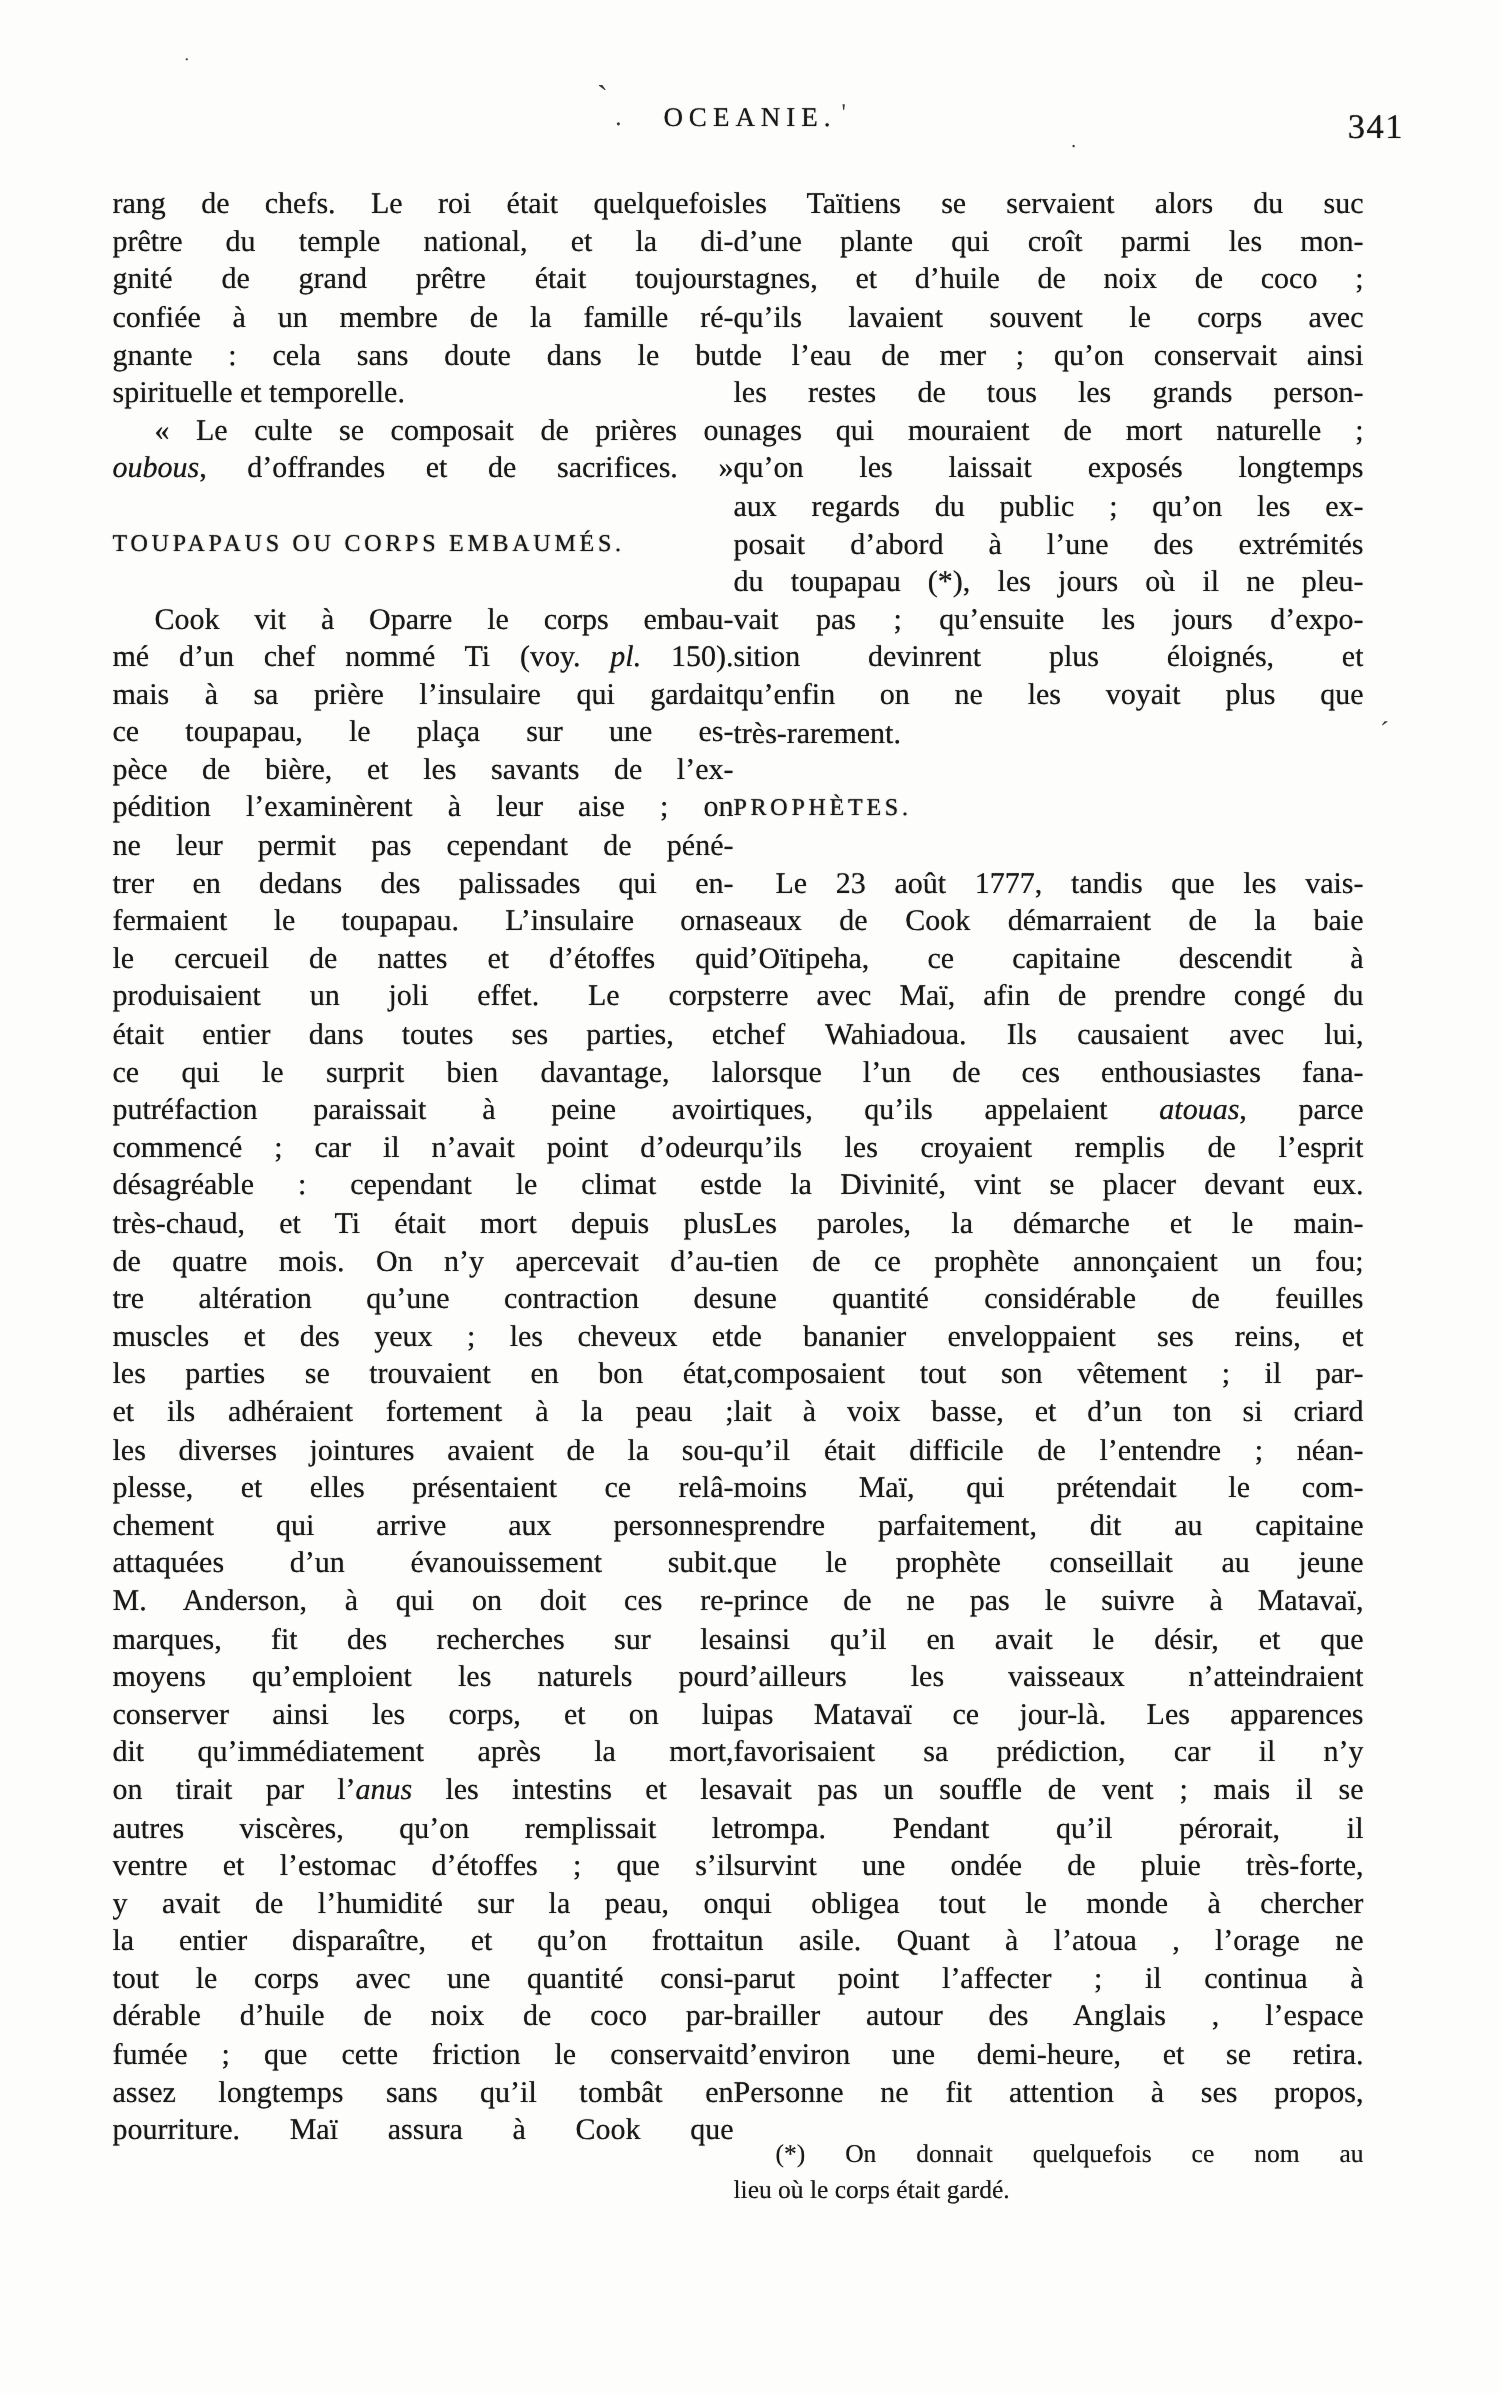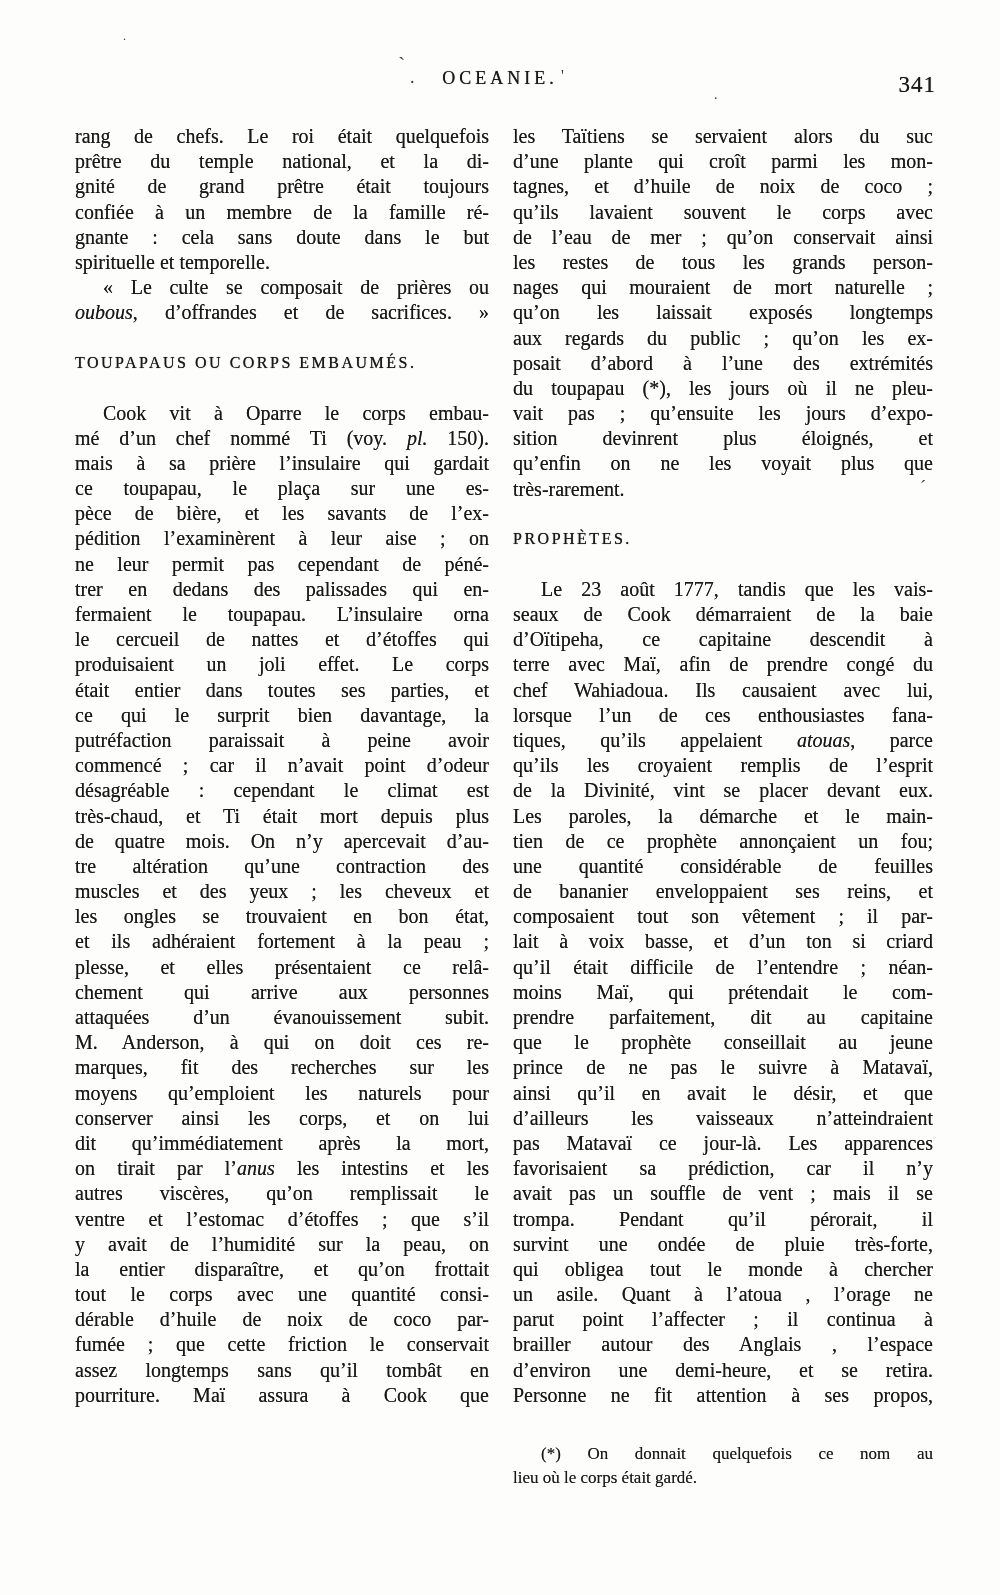--- a/index.html
+++ b/index.html
@@ -17,42 +17,42 @@
     font-size:18px;letter-spacing:4px;
     text-shadow:0 0 0.7px rgba(10,10,10,.75);
   }
   .page-number{
     position:absolute;top:72px;right:64px;
     font-size:23px;letter-spacing:1px;
     text-shadow:0 0 0.7px rgba(10,10,10,.75);
   }
   .columns{
     position:absolute;left:75px;top:124px;
-    display:flex;gap:24px;
+    display:flex;
   }
   .col{width:414px;}
   .col.right{width:420px;}
   .line{
     font-size:20px;
     line-height:25.2px;height:25.2px;
     overflow:hidden;
     text-align:justify;text-align-last:justify;
     text-shadow:0 0 0.6px rgba(15,15,15,.7);
   }
   .line.indent{text-indent:28px;}
   .line.endline{text-align-last:left;}
   .sec-head{
     text-align:left;
     font-size:16px;letter-spacing:2.5px;
     margin:28px 0 29px 0;
     text-shadow:0 0 0.8px rgba(10,10,10,.85);
     white-space:nowrap;
     font-family:Liberation Serif, serif;
   }
-  .footnote{margin-top:34px;}
+  .footnote{margin-top:16px;}
   .footnote .line{
     font-size:17px;line-height:24px;height:24px;
     text-shadow:0 0 0.5px rgba(25,25,25,.6);
   }
   .artifact{
     position:absolute;color:#3a3a3a;
     font-size:16px;line-height:1;
     pointer-events:none;
   }
   i{font-style:italic;}
@@ -92,22 +92,23 @@
           <div class="line">produisaient un joli effet. Le corps</div>
           <div class="line">était entier dans toutes ses parties, et</div>
           <div class="line">ce qui le surprit bien davantage, la</div>
           <div class="line">putréfaction paraissait à peine avoir</div>
           <div class="line">commencé ; car il n’avait point d’odeur</div>
           <div class="line">désagréable : cependant le climat est</div>
           <div class="line">très-chaud, et Ti était mort depuis plus</div>
           <div class="line">de quatre mois. On n’y apercevait d’au-</div>
           <div class="line">tre altération qu’une contraction des</div>
           <div class="line">muscles et des yeux ; les cheveux et</div>
-          <div class="line">les ongles se trouvaient en bon état,</div>
+          <div class="line">les parties se trouvaient en bon état,</div>
           <div class="line">et ils adhéraient fortement à la peau ;</div>
+          <div class="line">les diverses jointures avaient de la sou-</div>
           <div class="line">plesse, et elles présentaient ce relâ-</div>
           <div class="line">chement qui arrive aux personnes</div>
           <div class="line">attaquées d’un évanouissement subit.</div>
           <div class="line">M. Anderson, à qui on doit ces re-</div>
           <div class="line">marques, fit des recherches sur les</div>
           <div class="line">moyens qu’emploient les naturels pour</div>
           <div class="line">conserver ainsi les corps, et on lui</div>
           <div class="line">dit qu’immédiatement après la mort,</div>
           <div class="line">on tirait par l’<i>anus</i> les intestins et les</div>
           <div class="line">autres viscères, qu’on remplissait le</div>

